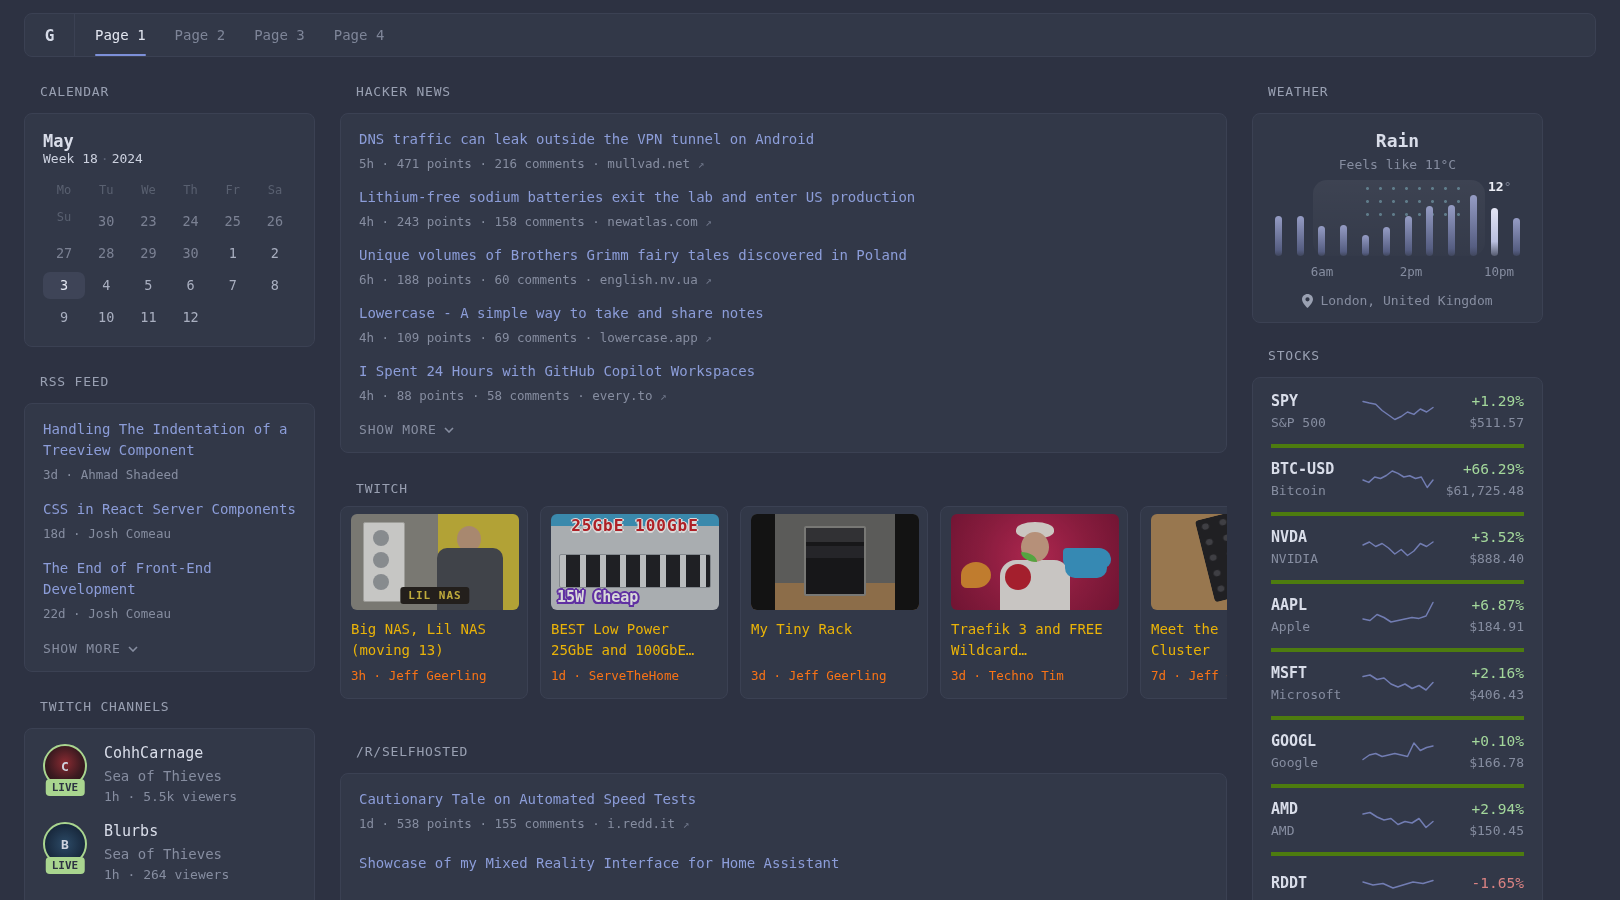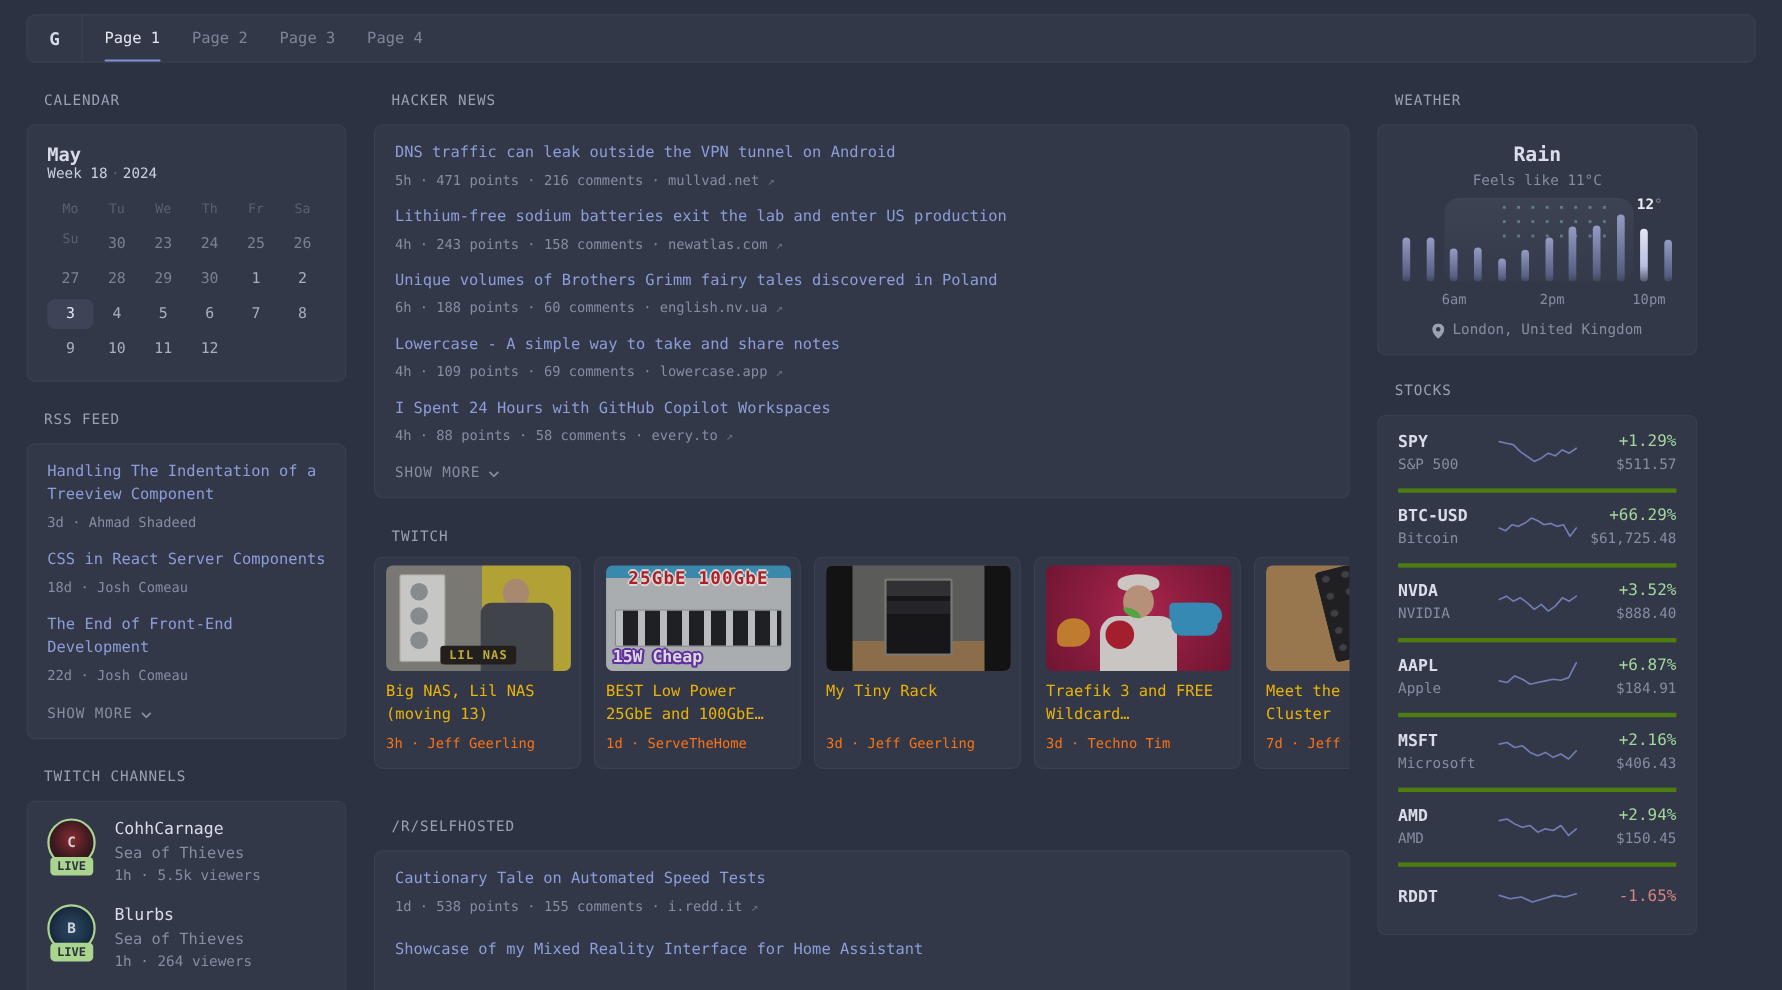--- a/index.html
+++ b/index.html
@@ -520,20 +520,33 @@
       <div class="st-spark"><svg width="74" height="34" viewBox="0 0 74 34">
             <polyline points="2.0,9.5 9.0,8.0 16.0,12.5 23.0,11.0 30.0,17.0 37.0,20.0 44.0,17.0 51.0,21.5 58.0,18.5 65.0,23.0 72.0,15.5" fill="none" stroke="#727db3" stroke-width="1.5" stroke-linejoin="round" stroke-linecap="round"></polyline>
           </svg></div>
       <div class="st-right">
         <div class="st-change change">+2.16%</div>
         <div class="st-price">$406.43</div>
       </div>
     </div>
     <div class="stock-row">
       <div class="st-left">
+        <div class="st-ticker">GOOGL</div>
+        <div class="st-company">Google</div>
+      </div>
+      <div class="st-spark"><svg width="74" height="34" viewBox="0 0 74 34">
+            <polyline points="2.0,24.5 8.4,20.0 14.7,18.5 21.1,21.5 27.5,20.0 33.8,18.5 40.2,20.0 46.5,21.5 52.9,8.0 59.3,15.5 65.6,12.5 72.0,11.0" fill="none" stroke="#727db3" stroke-width="1.5" stroke-linejoin="round" stroke-linecap="round"></polyline>
+          </svg></div>
+      <div class="st-right">
+        <div class="st-change change">+0.10%</div>
+        <div class="st-price">$166.78</div>
+      </div>
+    </div>
+    <div class="stock-row">
+      <div class="st-left">
         <div class="st-ticker">AMD</div>
         <div class="st-company">AMD</div>
       </div>
       <div class="st-spark"><svg width="74" height="34" viewBox="0 0 74 34">
             <polyline points="2.0,11.0 9.0,9.5 16.0,14.0 23.0,17.0 30.0,15.5 37.0,21.5 44.0,18.5 51.0,20.0 58.0,15.5 65.0,24.5 72.0,18.5" fill="none" stroke="#727db3" stroke-width="1.5" stroke-linejoin="round" stroke-linecap="round"></polyline>
           </svg></div>
       <div class="st-right">
         <div class="st-change change">+2.94%</div>
         <div class="st-price">$150.45</div>
       </div>

